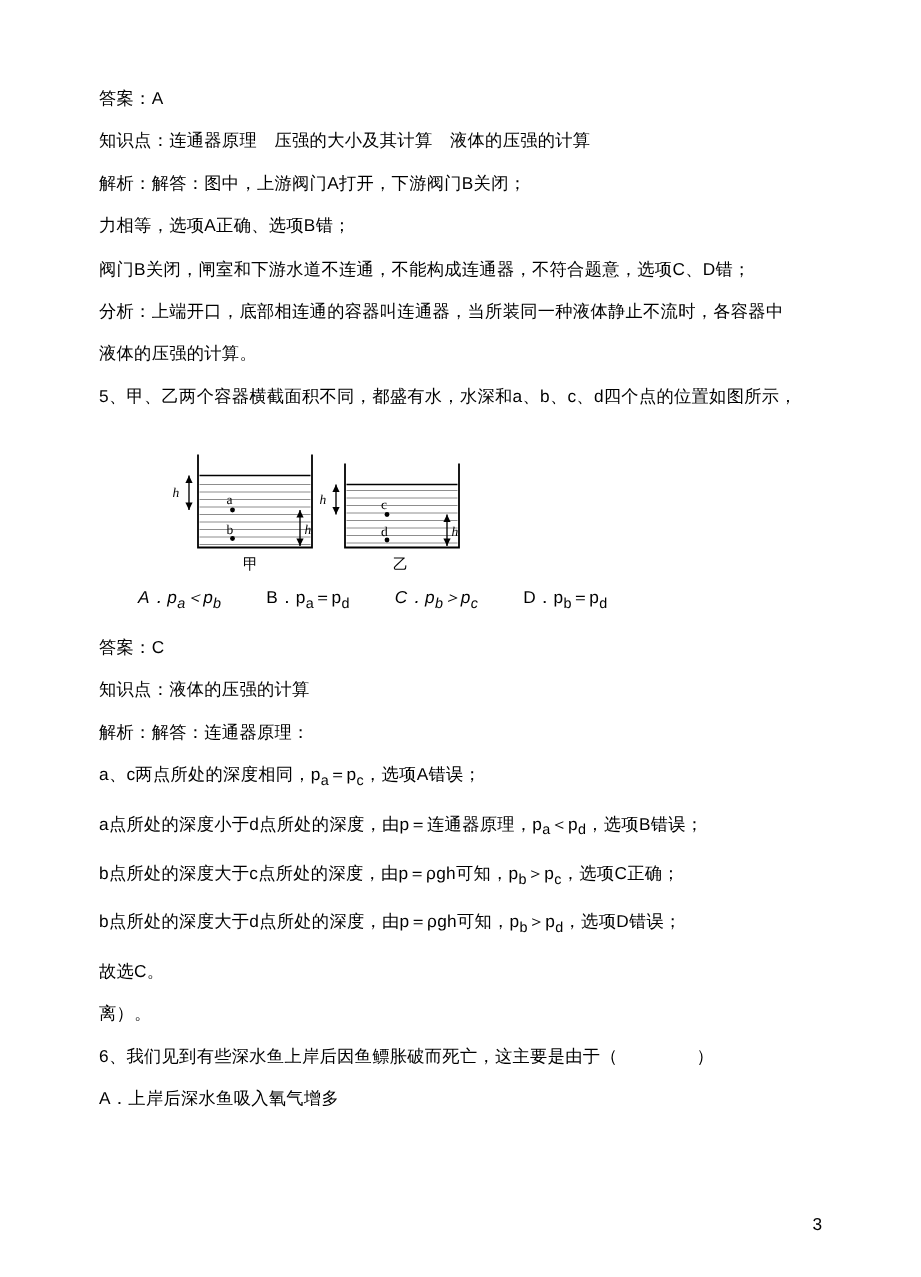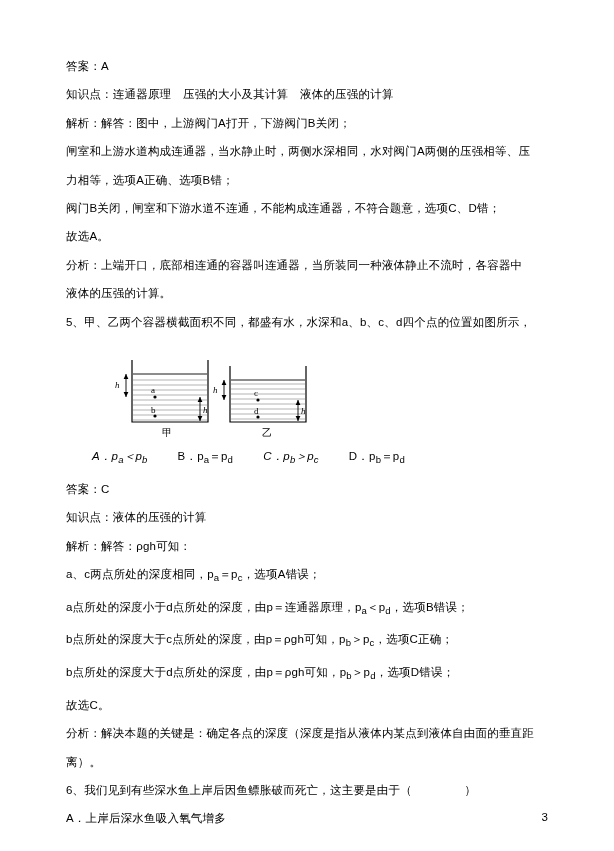--- a/index.html
+++ b/index.html
@@ -55,24 +55,22 @@
   }
 </style>
 </head>
 <body>
 
 <div class="page">
 
   <div class="line">答案：A</div>
   <div class="line">知识点：连通器原理　压强的大小及其计算　液体的压强的计算</div>
   <div class="line">解析：解答：图中，上游阀门A打开，下游阀门B关闭；</div>
-  <div class="line">闸室和上游水道构成连通器，当水静止时，两侧水深相同，水对阀门A两侧的压强相等、压</div>
   <div class="line">力相等，选项A正确、选项B错；</div>
   <div class="line">阀门B关闭，闸室和下游水道不连通，不能构成连通器，不符合题意，选项C、D错；</div>
-  <div class="line">故选A。</div>
   <div class="line">分析：上端开口，底部相连通的容器叫连通器，当所装同一种液体静止不流时，各容器中</div>
   <div class="line">液体的压强的计算。</div>
 
   <div class="line">5、甲、乙两个容器横截面积不同，都盛有水，水深和a、b、c、d四个点的位置如图所示，</div>
 
   <div class="figure">
     <svg class="fig-svg" width="250" height="100" viewBox="0 0 250 100">
 
       <path d="M32,20 L32,82 L108,82 L108,20" fill="none" stroke="#000" stroke-width="1.2"></path>
 
@@ -136,36 +134,35 @@
       <text x="162" y="96" font-family="Liberation Serif, serif" font-size="10">乙</text>
     </svg>
   </div>
 
   <div class="line choices-row">
     <span class="sp-a"><span>A．</span><span>p</span><sub>a</sub><span>＜</span><span>p</span><sub>b</sub></span><span class="sp-b"><span>B．</span><span>p</span><sub>a</sub><span>＝</span><span>p</span><sub>d</sub></span><span class="sp-c"><span>C．</span><span>p</span><sub>b</sub><span>＞</span><span>p</span><sub>c</sub></span><span class="sp-d"><span>D．</span><span>p</span><sub>b</sub><span>＝</span><span>p</span><sub>d</sub></span>
   </div>
 
   <div class="line">答案：C</div>
   <div class="line">知识点：液体的压强的计算</div>
-  <div class="line">解析：解答：ρgh可知：</div>
+  <div class="line">解析：解答：连通器原理：</div>
 
   <div class="line">
     <span>a、c两点所处的深度相同，p</span><sub>a</sub><span>＝p</span><sub>c</sub><span>，选项A错误；</span>
   </div>
   <div class="line">
     <span>a点所处的深度小于d点所处的深度，由p＝连通器原理，p</span><sub>a</sub><span>＜p</span><sub>d</sub><span>，选项B错误；</span>
   </div>
   <div class="line">
     <span>b点所处的深度大于c点所处的深度，由p＝ρgh可知，p</span><sub>b</sub><span>＞p</span><sub>c</sub><span>，选项C正确；</span>
   </div>
   <div class="line">
     <span>b点所处的深度大于d点所处的深度，由p＝ρgh可知，p</span><sub>b</sub><span>＞p</span><sub>d</sub><span>，选项D错误；</span>
   </div>
   <div class="line">故选C。</div>
-  <div class="line">分析：解决本题的关键是：确定各点的深度（深度是指从液体内某点到液体自由面的垂直距</div>
   <div class="line">离）。</div>
 
   <div class="line">
     <span>6、我们见到有些深水鱼上岸后因鱼鳔胀破而死亡，这主要是由于（</span><span class="blank-paren">　　　</span><span>）</span>
   </div>
   <div class="line">A．上岸后深水鱼吸入氧气增多</div>
 
   <div class="pagenum">3</div>
 </div>
 

